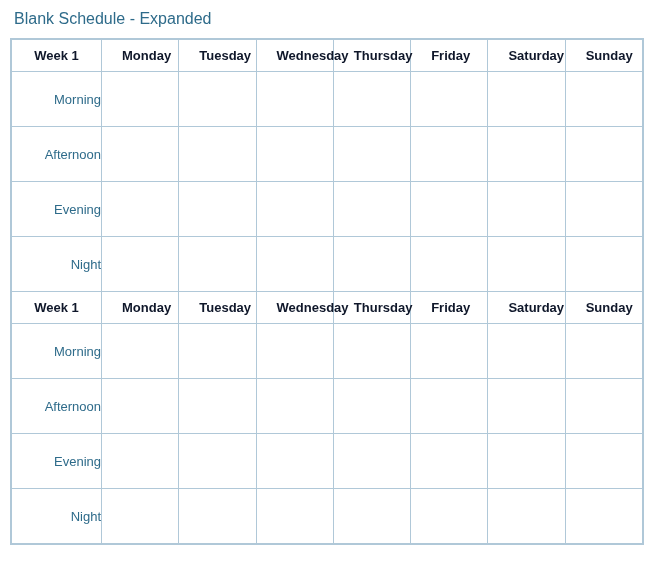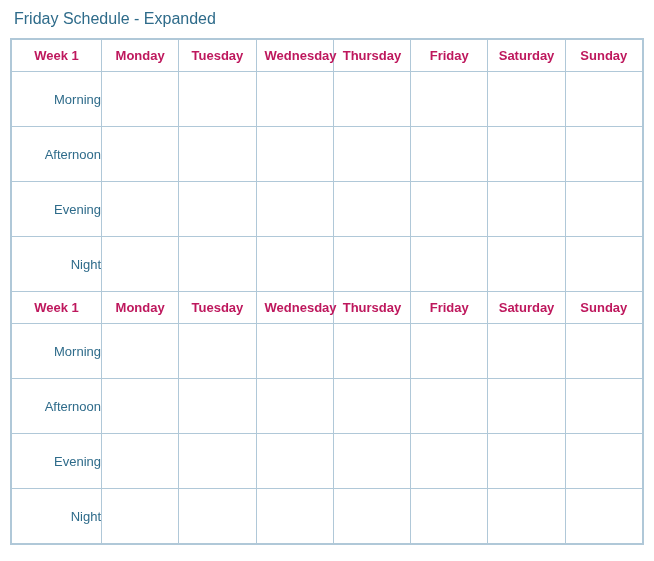--- a/index.html
+++ b/index.html
@@ -30,25 +30,25 @@
     }
 
     table {
       width: 100%;
       border-collapse: collapse;
       table-layout: fixed;
     }
 
     th {
       background: #fff;
-      color: #be185d;
+      color: #0f172a;
       font-size: 13px;
       font-weight: bold;
       text-align: center;
-      padding: 8px 8px;
+      padding: 8px 20px;
       border: 1px solid #b0c8d8;
     }
 
     th.week-col {
       width: 90px;
     }
 
     td.row-label {
       color: #2e6b8a;
       font-size: 13px;
@@ -64,21 +64,21 @@
       height: 55px;
     }
 
     tr.week-header-row th {
       background: #fff;
     }
   </style>
 </head>
 <body>
 
-<div class="page-title">Friday Schedule - Expanded</div>
+<div class="page-title">Blank Schedule - Expanded</div>
 
 <div class="schedule-wrapper">
   <table>
 
     <thead>
       <tr class="week-header-row">
         <th class="week-col">Week 1</th>
         <th>Monday</th>
         <th>Tuesday</th>
         <th>Wednesday</th>

